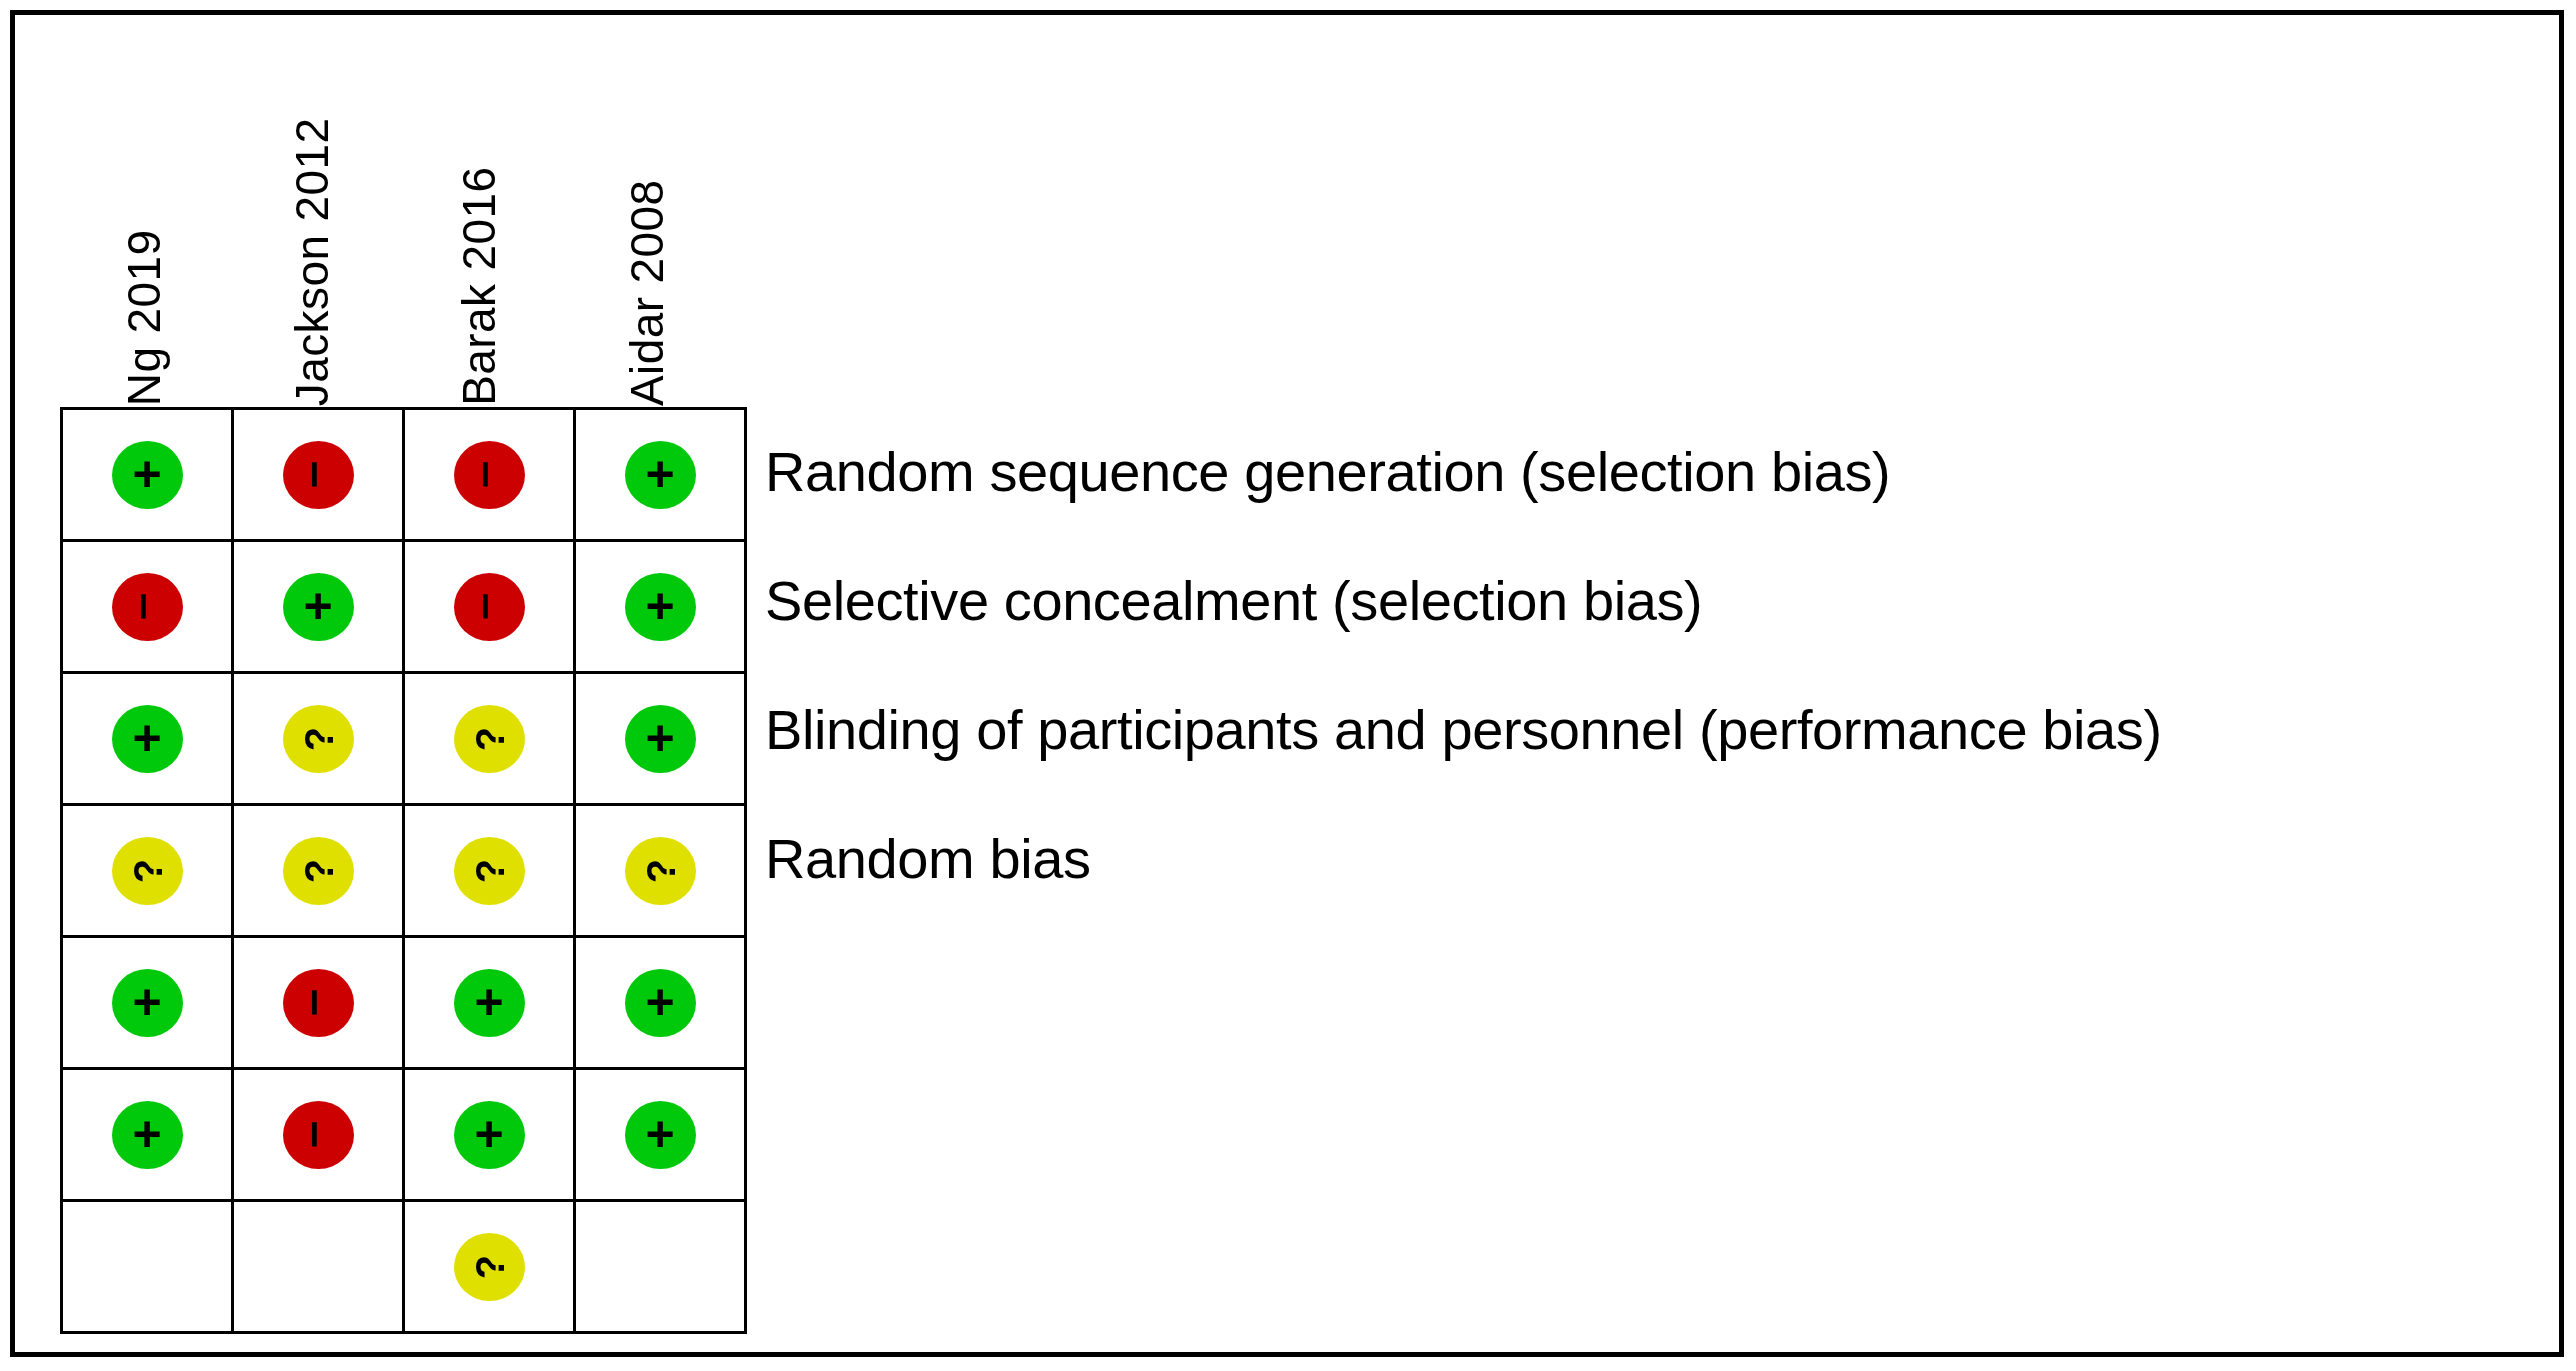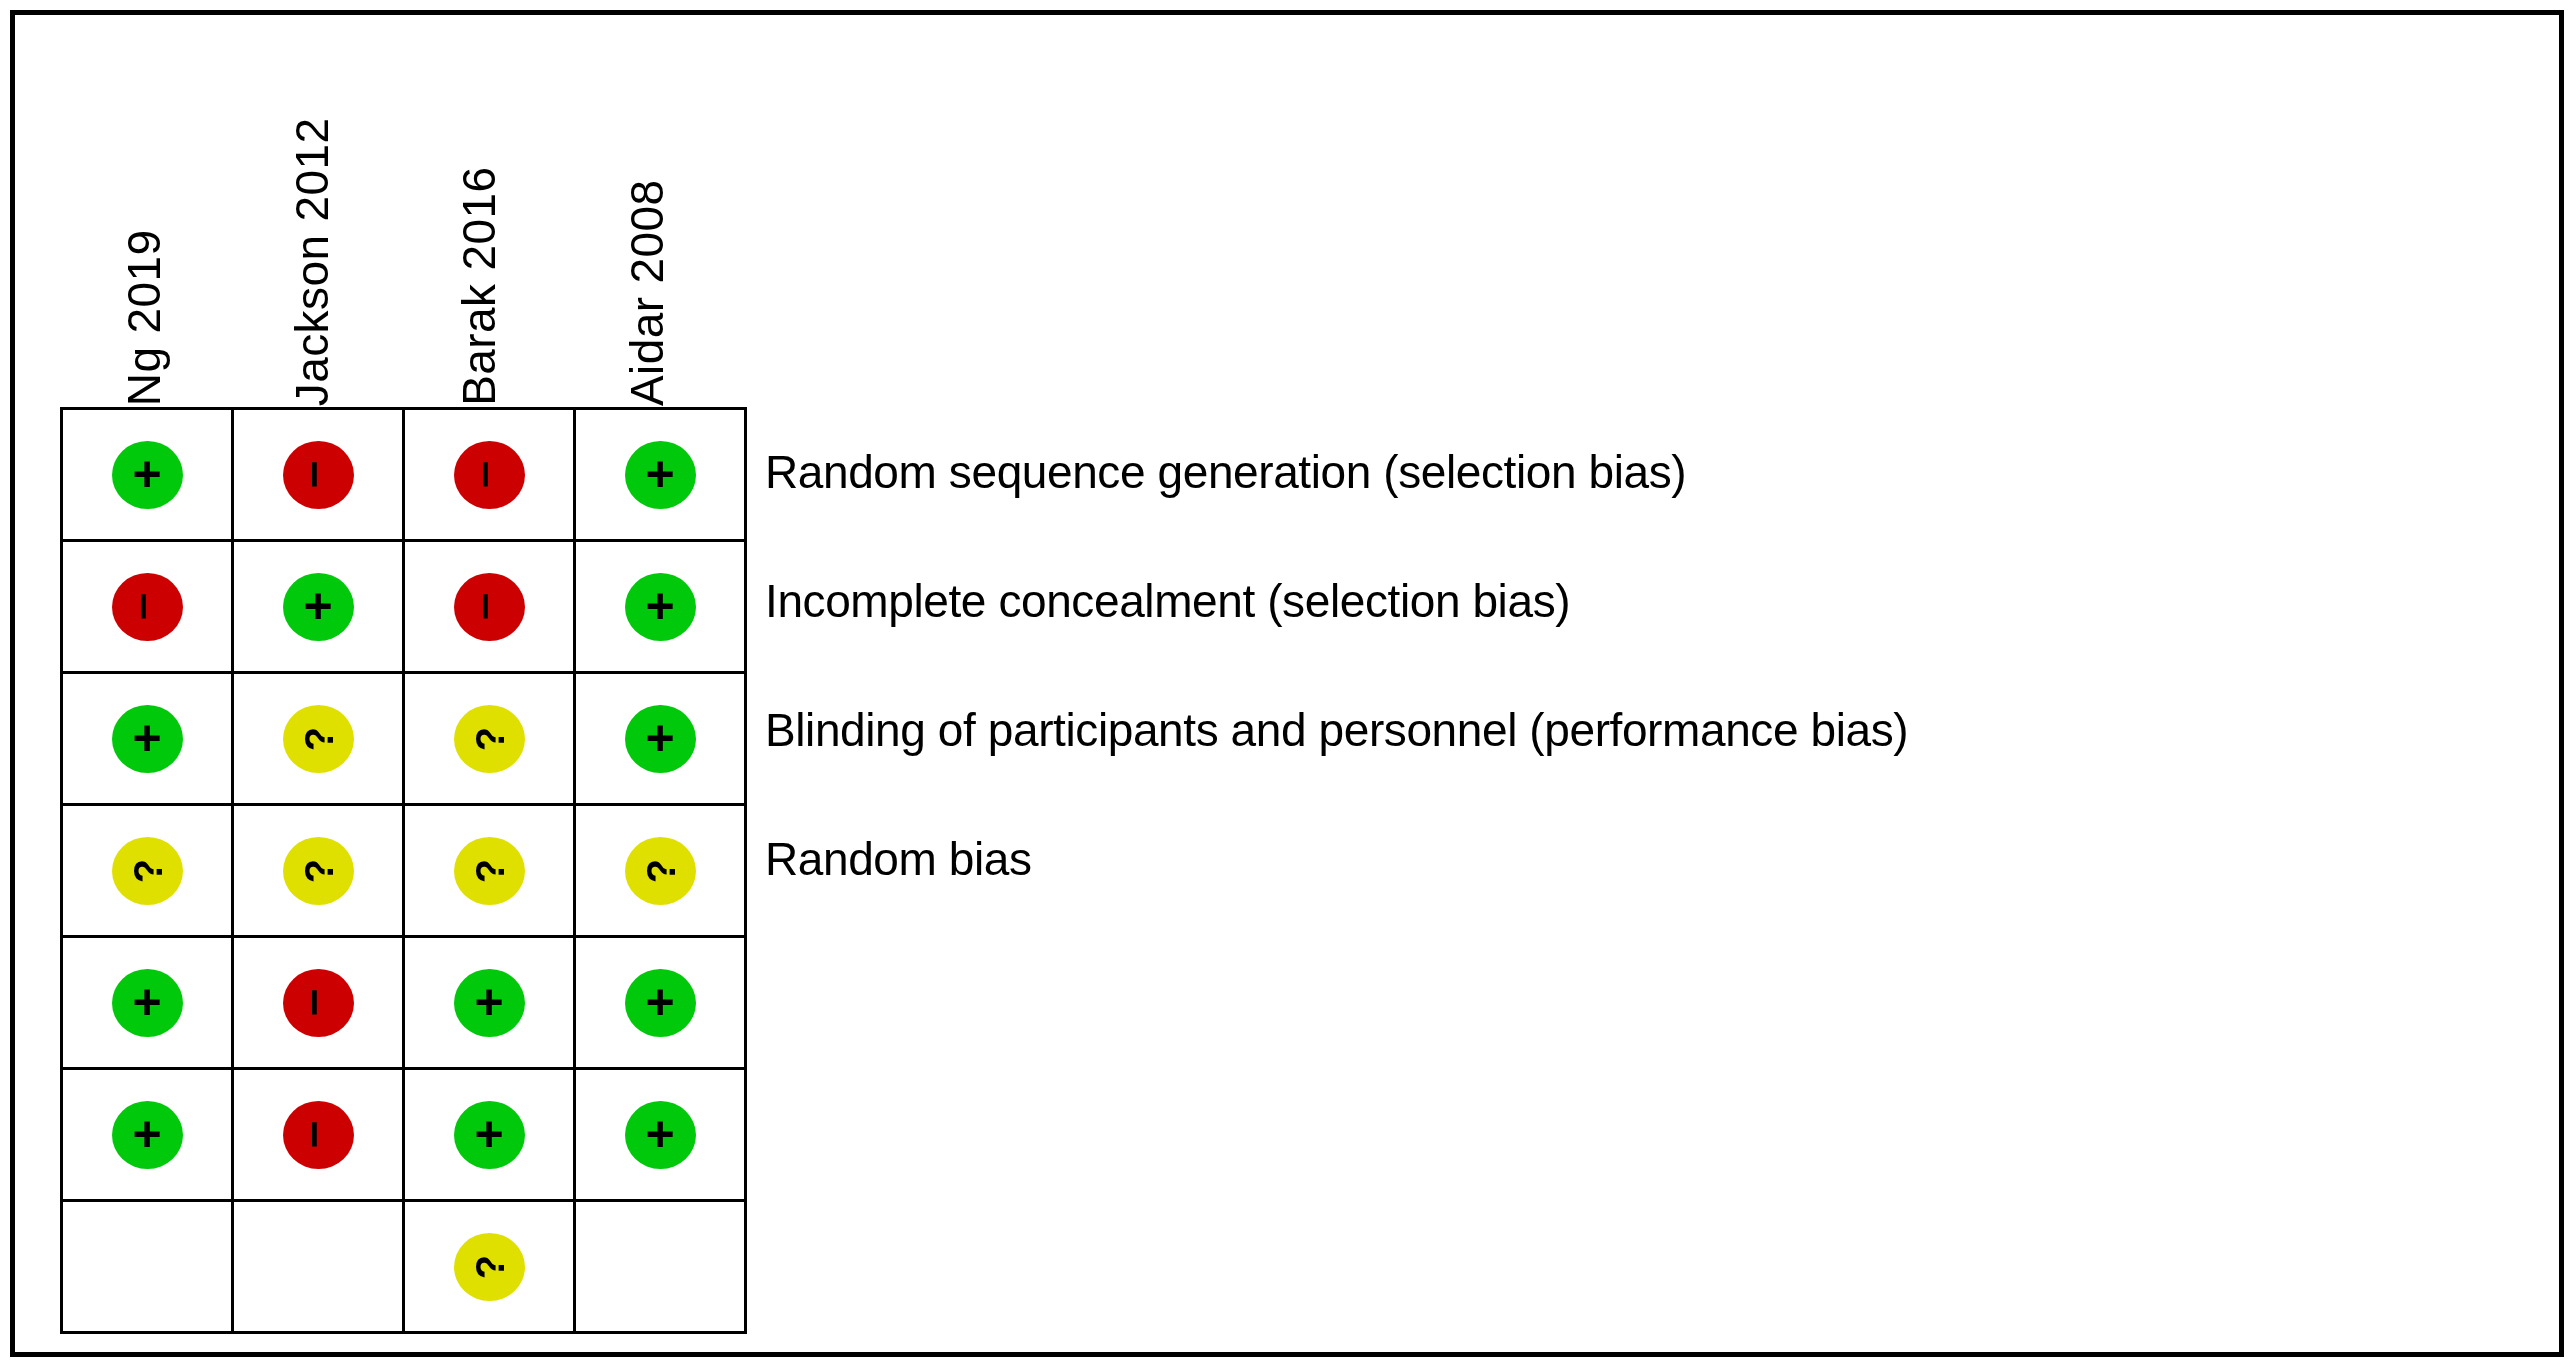--- a/index.html
+++ b/index.html
@@ -123,21 +123,21 @@
     position: absolute;
     left: 765px;
     top: 407px;
     width: 1728px;
     height: 906px;
   }
   .row-label {
     height: 129px;
     display: flex;
     align-items: center;
-    font-size: 46px;
+    font-size: 56px;
     line-height: 1;
     color: #000000;
     white-space: nowrap;
     font-stretch: condensed;
     letter-spacing: -0.4px;
   }
 </style>
 </head>
 <body>
 
@@ -251,18 +251,18 @@
           <td class="cell"><span class="bubble unclear">
               <span class="glyph">?</span>
             </span></td>
           <td class="cell"></td>
         </tr>
       </tbody>
   </table>
 
   <div id="row-labels">
       <div class="row-label">Random sequence generation (selection bias)</div>
-      <div class="row-label">Incomplete concealment (selection bias)</div>
+      <div class="row-label">Selective concealment (selection bias)</div>
       <div class="row-label">Blinding of participants and personnel (performance bias)</div>
       <div class="row-label">Random bias</div>
     </div>
 </div>
 
 
 </body></html>

